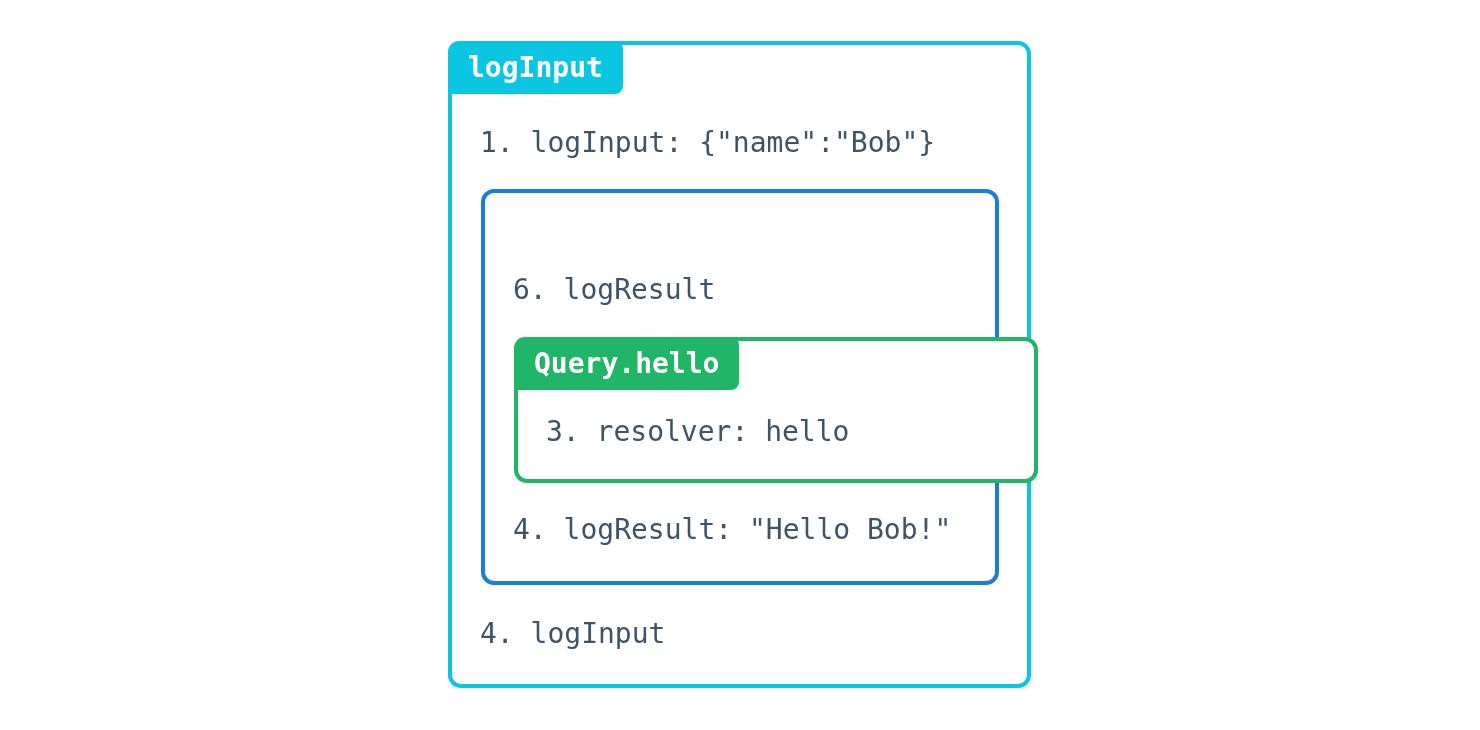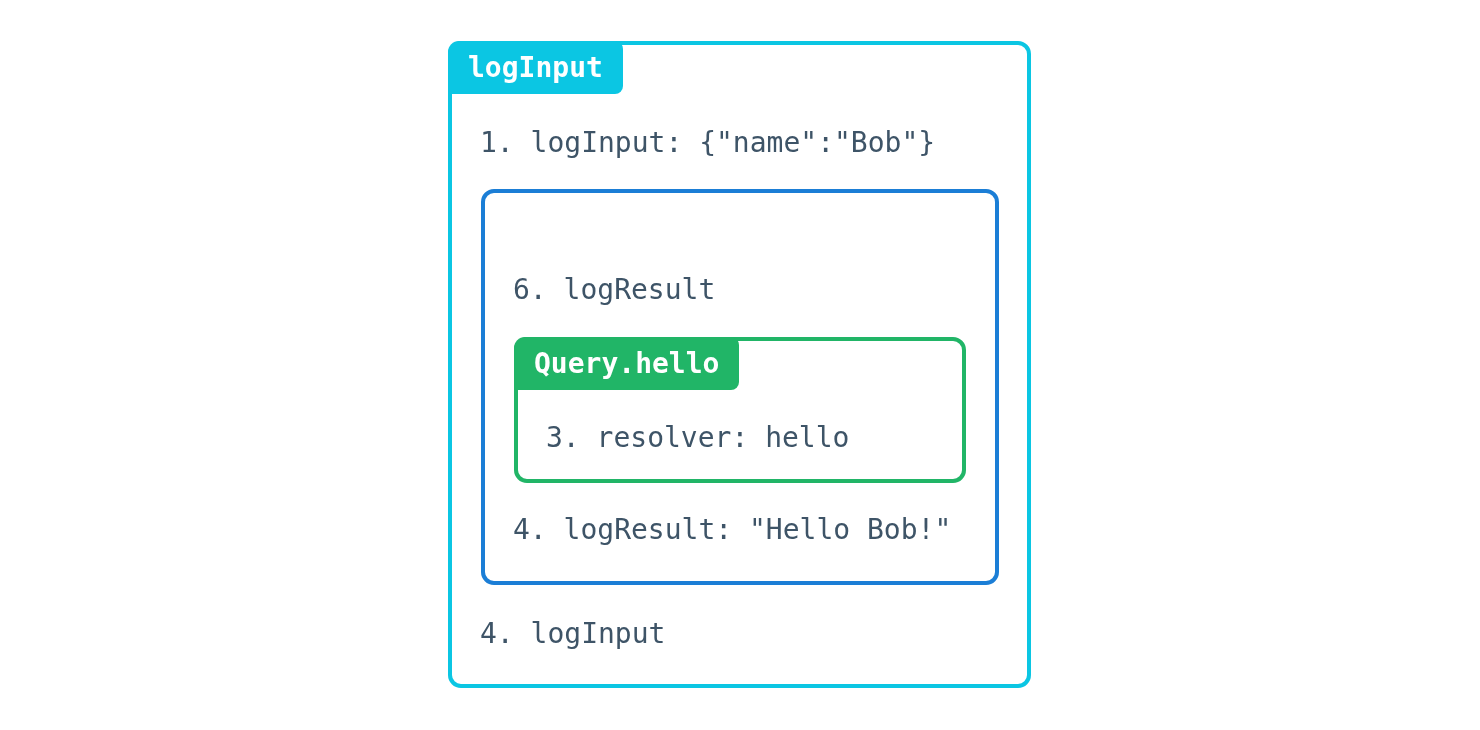--- a/index.html
+++ b/index.html
@@ -33,21 +33,21 @@
     width: 583px; height: 647px;
     border: 4px solid var(--cyan);
   }
   .box-middle {
     left: 29px; top: 144px;
     width: 518px; height: 396px;
     border: 4px solid var(--blue);
   }
   .box-inner {
     left: 29px; top: 144px;
-    width: 452px; height: 146px;
+    width: 524px; height: 146px;
     border: 4px solid var(--green);
   }
   .tab {
     position: absolute;
     left: -4px; top: -4px;
     height: 53px;
     line-height: 53px;
     padding: 0 20px;
     color: #ffffff;
     font-size: 28px;
@@ -62,21 +62,21 @@
     position: absolute;
     left: 28px;
     height: 28px;
     line-height: 28px;
     font-size: 28px;
     color: var(--text);
     white-space: nowrap;
   }
   .step-1 { top: 84px; }
   .step-2 { top: 83px; }
-  .step-3 { top: 83px; }
+  .step-3 { top: 77px; }
   .step-4 { top: 323px; }
   .step-5 { top: 575px; }
 </style>
 </head>
 <body>
 
 <div class="canvas">
 
   <div class="box box-outer">
     <div class="tab tab-cyan">logInput</div>

